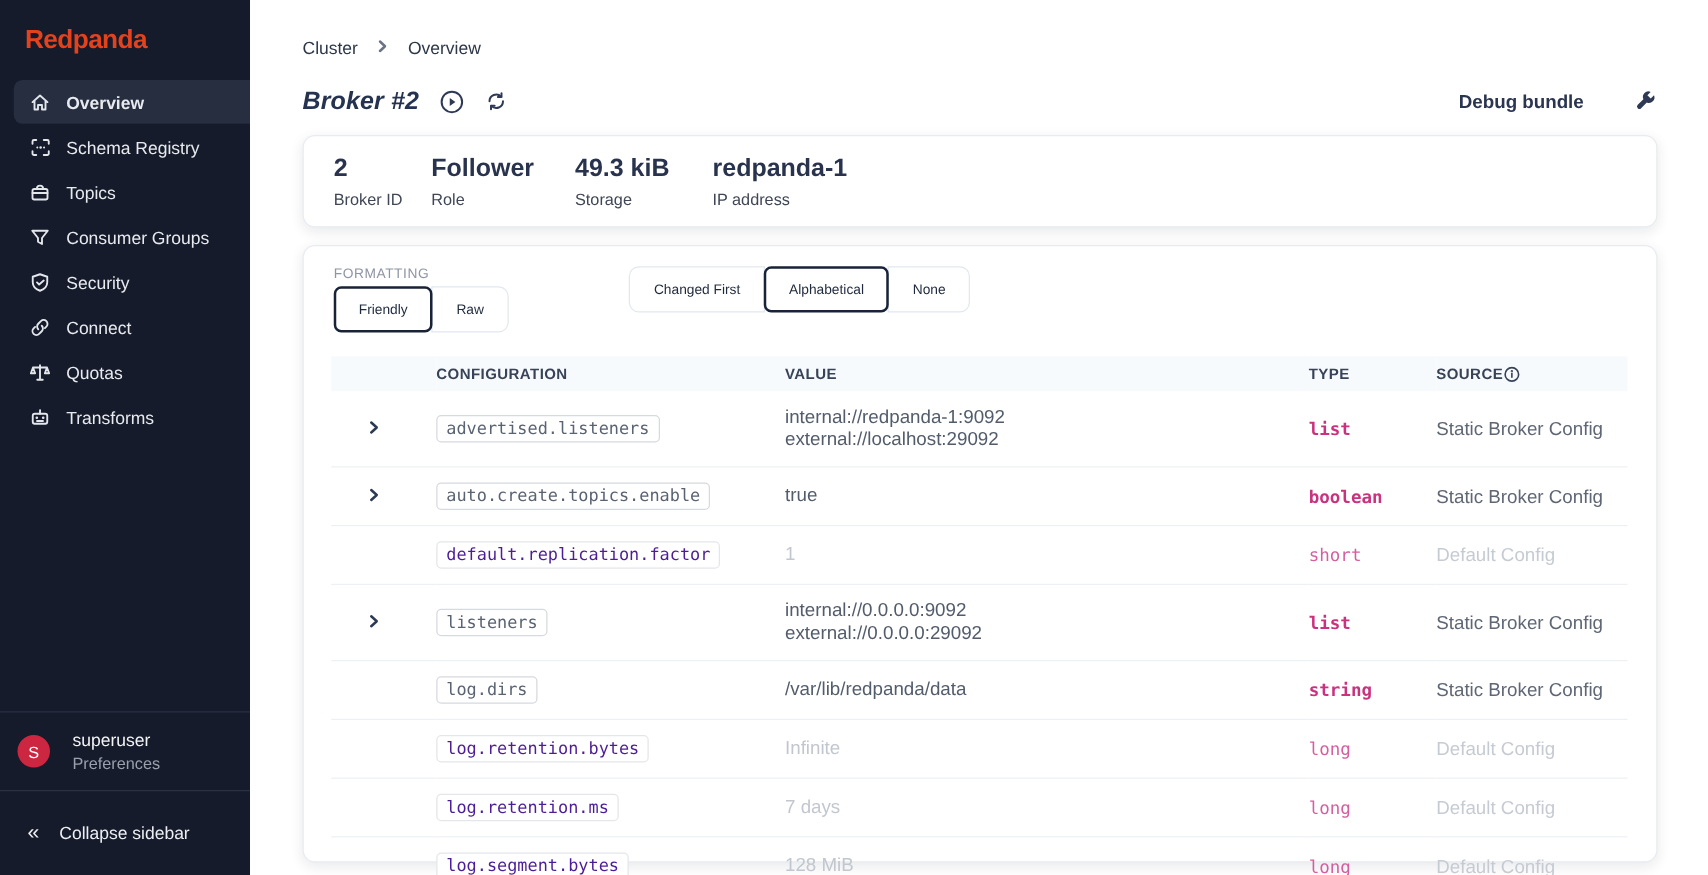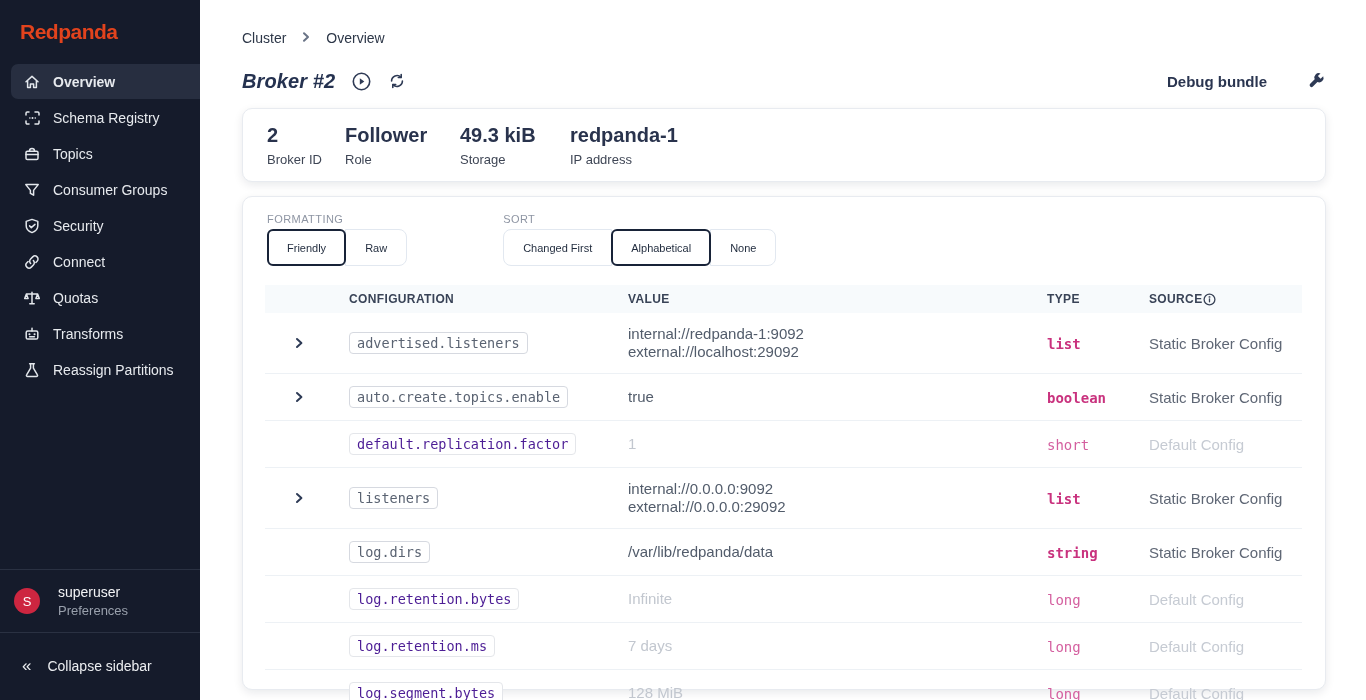--- a/index.html
+++ b/index.html
@@ -170,28 +170,20 @@
       <span class="nicon">
         <svg width="18" height="18" viewBox="0 0 18 18">
             <rect x="3.2" y="6" width="11.6" height="8" rx="1.6"></rect>
             <path d="M9 6 V3.6 M9 3.2 h.1"></path>
             <path d="M6.4 9.2 h.1 M11.5 9.2 h.1" stroke-width="2"></path>
             <path d="M6.6 11.8 h4.8"></path>
           </svg>
       </span>
       <span>Transforms</span>
     </div>
-    <div class="nav-item">
-      <span class="nicon">
-        <svg width="18" height="18" viewBox="0 0 18 18">
-            <path d="M6.6 2.8 h4.8 M7.6 2.8 v4.4 l-4 6.6 a1.1 1.1 0 0 0 .95 1.7 h8.9 a1.1 1.1 0 0 0 .95-1.7 l-4-6.6 V2.8"></path>
-          </svg>
-      </span>
-      <span>Reassign Partitions</span>
-    </div>
   </div>
 
   <div class="sidebar-bottom">
     <div class="side-divider"></div>
     <div class="user-block">
       <span class="avatar">S</span>
       <span>
         <div class="user-name">superuser</div>
         <div class="user-sub">Preferences</div>
       </span>
@@ -262,21 +254,20 @@
   <section class="card table-card">
     <div class="controls">
       <div>
         <div class="control-label">FORMATTING</div>
         <div class="seg-group">
           <button class="seg-btn selected">Friendly</button>
           <button class="seg-btn">Raw</button>
         </div>
       </div>
       <div>
-        <div class="control-label">SORT</div>
         <div class="seg-group">
           <button class="seg-btn">Changed First</button>
           <button class="seg-btn selected">Alphabetical</button>
           <button class="seg-btn">None</button>
         </div>
       </div>
     </div>
 
     <table class="config">
       <colgroup>

